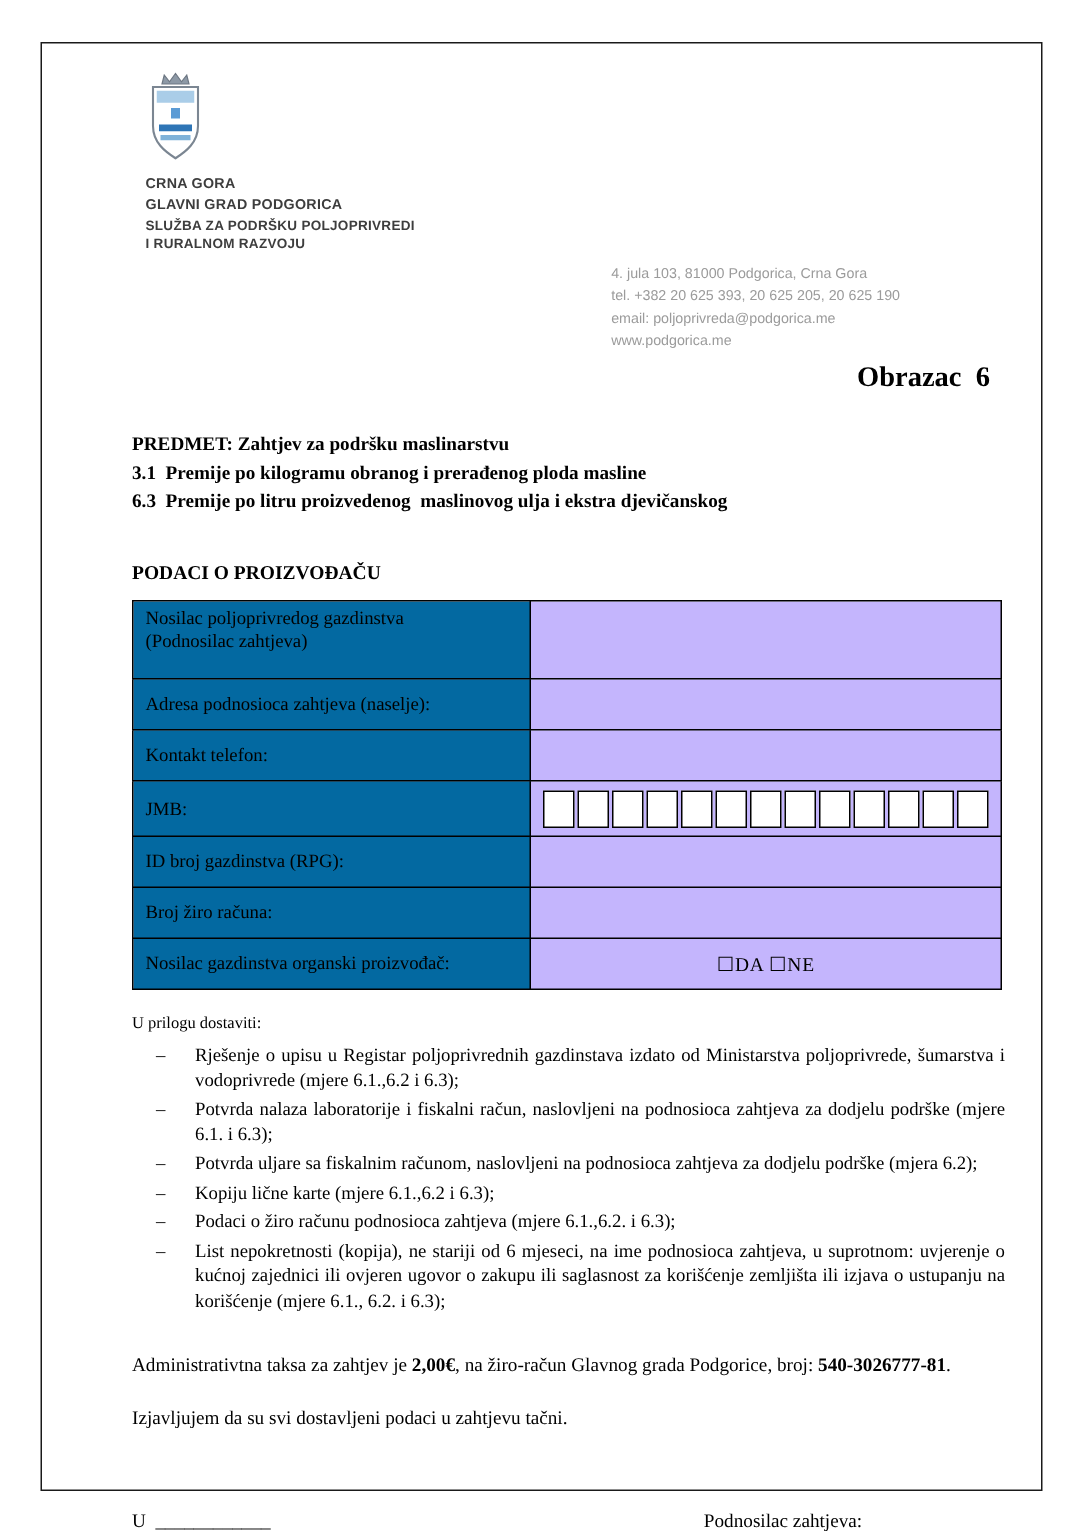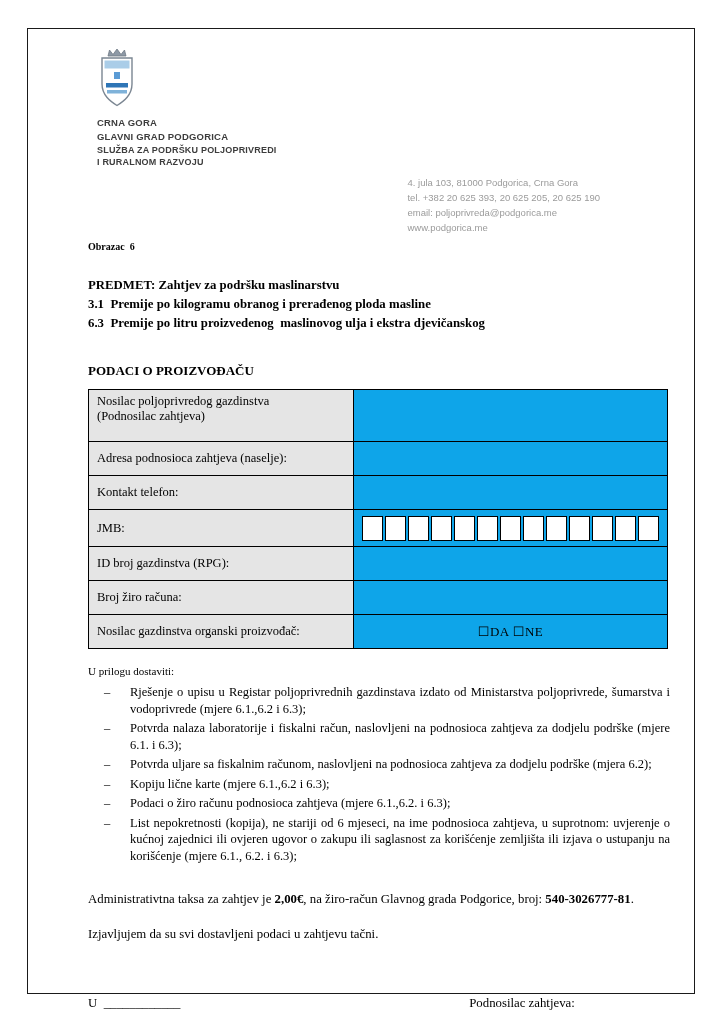--- a/index.html
+++ b/index.html
@@ -20,34 +20,34 @@
   .org-block {
     font-family:"Liberation Sans", sans-serif; font-weight:bold; color:#3d3d3d;
     font-size:9.5px; line-height:14px; margin-left:9px; padding-top:5px; letter-spacing:.2px;
   }
   .org-block .small { font-size:9px; line-height:12px; }
   .contact-block {
     font-family:"Liberation Sans", sans-serif; color:#9b9b9b; font-size:9.5px;
     line-height:15px; margin-left:auto; margin-right:70px; padding-top:7px; white-space:nowrap;
   }
   .form-number {
-    text-align:left; font-weight:bold; font-size:10px; padding-right:10px;
+    text-align:right; font-weight:bold; font-size:19px; padding-right:10px;
     margin-top:6px; white-space:pre;
   }
 
   
   .subject { margin-top:24px; font-weight:bold; font-size:12.8px; line-height:19px; }
   .subject div { white-space:pre-wrap; }
 
   
   .section-heading { margin-top:30px; margin-bottom:10px; font-weight:bold; font-size:13px; }
   table.producer { border-collapse:collapse; width:580px; table-layout:fixed; font-size:12.5px; }
   table.producer td { border:1px solid #000; padding:3px 8px; vertical-align:middle; }
-  td.lbl { background:#e5e5e5; white-space:pre-line; }
-  td.val { background:#0ea5e9; }
+  td.lbl { background:#0369a1; white-space:pre-line; }
+  td.val { background:#c4b5fd; }
   tr.r-tall td { height:44px; vertical-align:top; padding-top:4px; }
   tr.r-std td { height:27px; }
   tr.r-jmb td { height:30px; }
   td.val-jmb { padding:2px 3px; }
   .jmb-row { display:flex; gap:2px; height:25px; }
   .jmb-box { flex:1; border:1.2px solid #000; background:#fff; box-sizing:border-box; }
   td.val-center { text-align:center; font-size:13px; letter-spacing:.5px; }
 
   
   .attach-intro { margin-top:16px; font-size:11px; }

